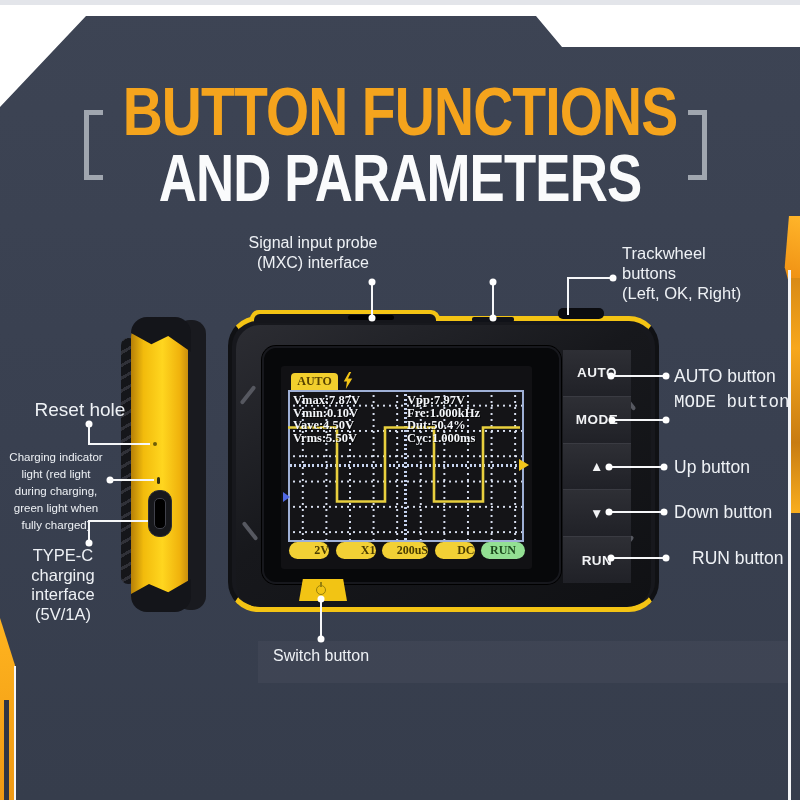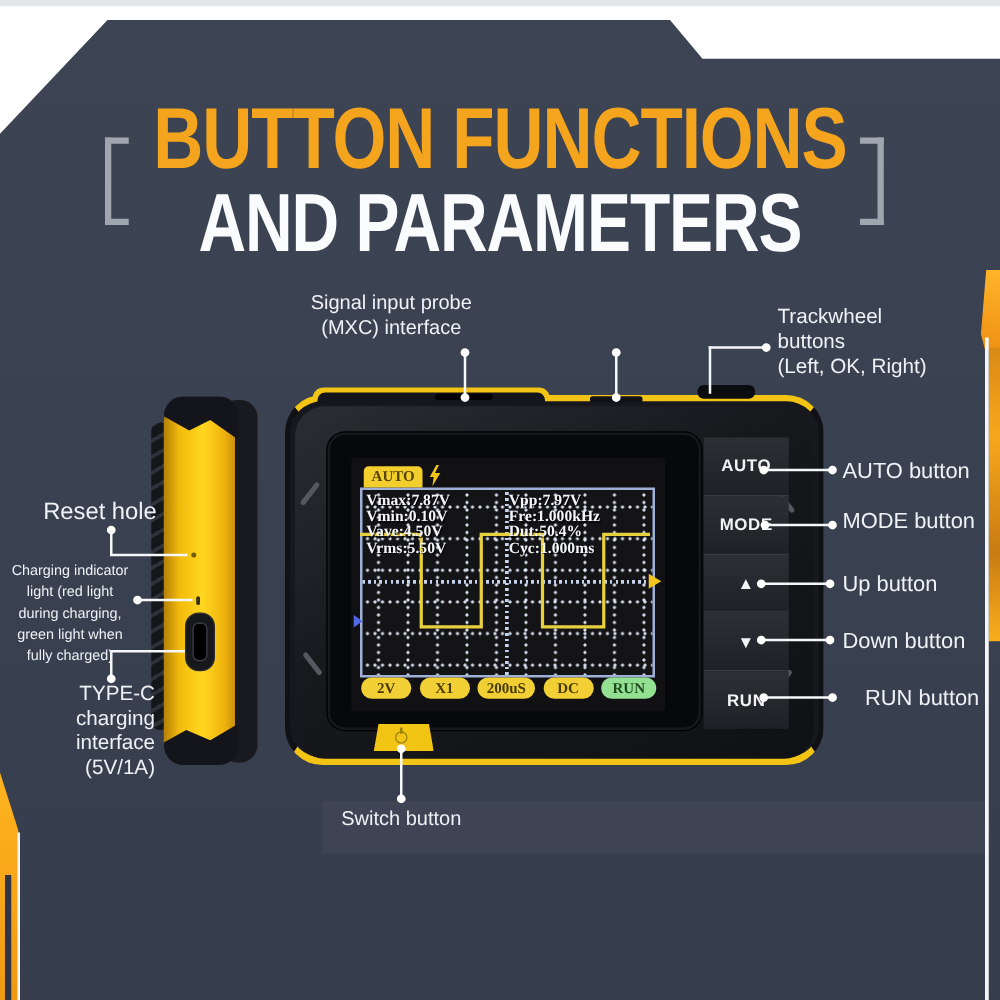--- a/index.html
+++ b/index.html
@@ -99,21 +99,21 @@
       color:#574300;font-size:12px;line-height:17px;text-align:center;}
   .bolt{left:343px;top:372px;}
   .meas{width:120px;color:#f4f6fa;font-size:12.5px;line-height:12.6px;
       text-shadow:1px 1px 0 rgba(0,0,0,.8);}
   .meas.l{left:293px;top:394px;}
   .meas.r{left:407px;top:394px;}
   .footer-row{left:289px;top:542px;width:236px;height:17px;display:flex;justify-content:space-between;}
   .pill{height:17px;border-radius:9px;background:#f2d035;color:#4a3c00;
       font-size:12px;line-height:17px;text-align:center;}
   .pill.green{background:#93e093;color:#1c4a1c;}
-  .w40{width:40px;} .w46{width:46px;} .w44{width:44px;}
+  .w40{width:40px;text-align:right;} .w46{width:46px;text-align:right;} .w44{width:44px;}
 
   .btn-strip{left:563px;top:350px;width:68px;height:233px;display:flex;flex-direction:column;border-radius:4px;}
   .side-btn{flex:1;display:flex;align-items:center;justify-content:center;
       background:linear-gradient(180deg,#2e2f35,#202127);border-bottom:1px solid #3a3b42;
       color:#f2f3f5;font-weight:700;font-size:13.5px;letter-spacing:.5px;}
   .side-btn:last-child{border-bottom:none;}
 
   .switch-tab{left:299px;top:579px;width:48px;height:22px;background:#f2c414;
       clip-path:polygon(8% 0,92% 0,100% 100%,0 100%);}
   .pwr-circle{left:316px;top:585px;width:8px;height:8px;border:1.5px solid #97800d;border-radius:50%;}
@@ -256,27 +256,27 @@
   <div class="abs clv" style="left:320px;top:598px;height:42px;"></div>
   <div class="abs dot" style="left:321px;top:599px;"></div>
   <div class="abs dot" style="left:321px;top:639px;"></div>
 
   <div class="abs lbl fs16 c" style="left:223px;top:233px;width:180px;">Signal input probe
 (MXC) interface</div>
   <div class="abs lbl fs16 lft" style="left:622px;top:243px;width:175px;font-size:16.5px;">Trackwheel
 buttons
 (Left, OK, Right)</div>
   <div class="abs lbl fs17" style="left:674px;top:366px;">AUTO button</div>
-  <div class="abs lbl fs17" style="left:674px;top:406px;">MODE button</div>
+  <div class="abs lbl fs17" style="left:674px;top:392px;font-family:Liberation Mono, monospace;">MODE button</div>
   <div class="abs lbl fs17" style="left:674px;top:457px;text-align:center;">Up button</div>
   <div class="abs lbl fs17" style="left:674px;top:502px;">Down button</div>
   <div class="abs lbl fs17" style="left:692px;top:548px;text-align:right;">RUN button</div>
   <div class="abs lbl c" style="left:16px;top:399px;width:128px;font-size:19px;">Reset hole</div>
   <div class="abs lbl c" style="left:0;top:449px;width:112px;font-size:11.5px;line-height:17px;">Charging indicator
 light (red light
 during charging,
 green light when
 fully charged)</div>
-  <div class="abs lbl c" style="left:2px;top:546px;width:122px;font-size:16.5px;line-height:19.5px;text-align:right;">TYPE-C charging
+  <div class="abs lbl c" style="left:2px;top:546px;width:122px;font-size:16.5px;line-height:19.5px;">TYPE-C charging
 interface (5V/1A)</div>
   <div class="abs lbl c" style="left:246px;top:647px;width:150px;font-size:16px;">Switch button</div>
 
 </div>
 
 </body></html>

